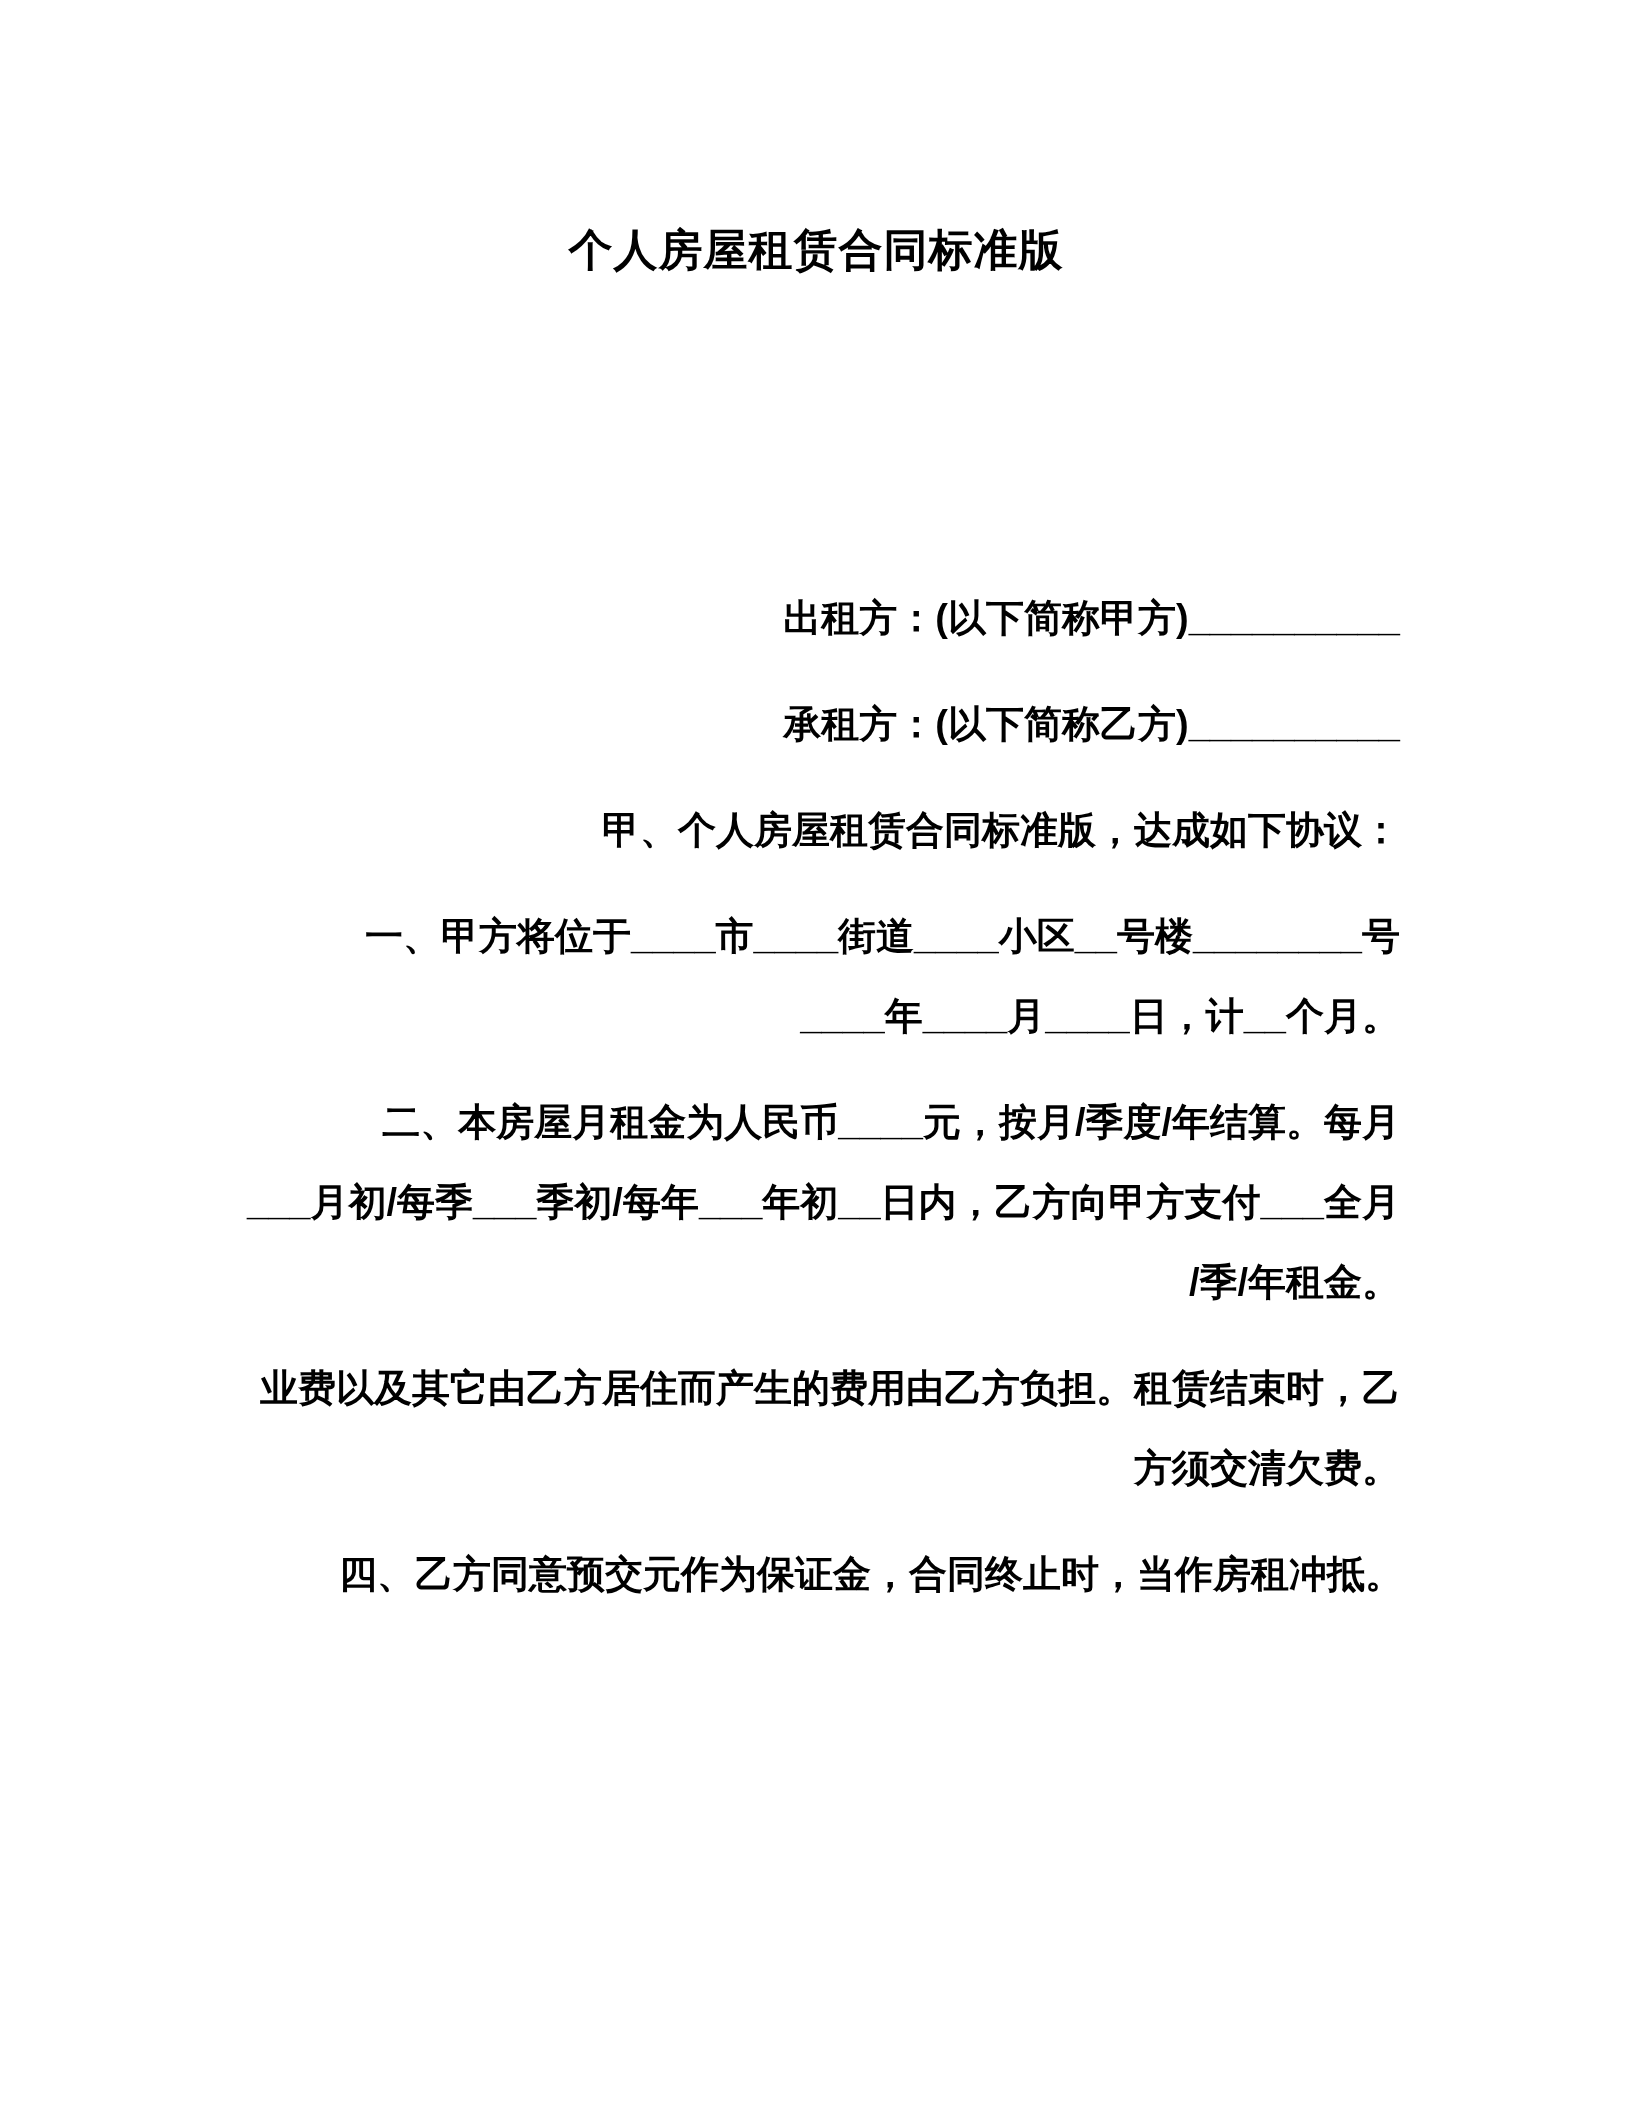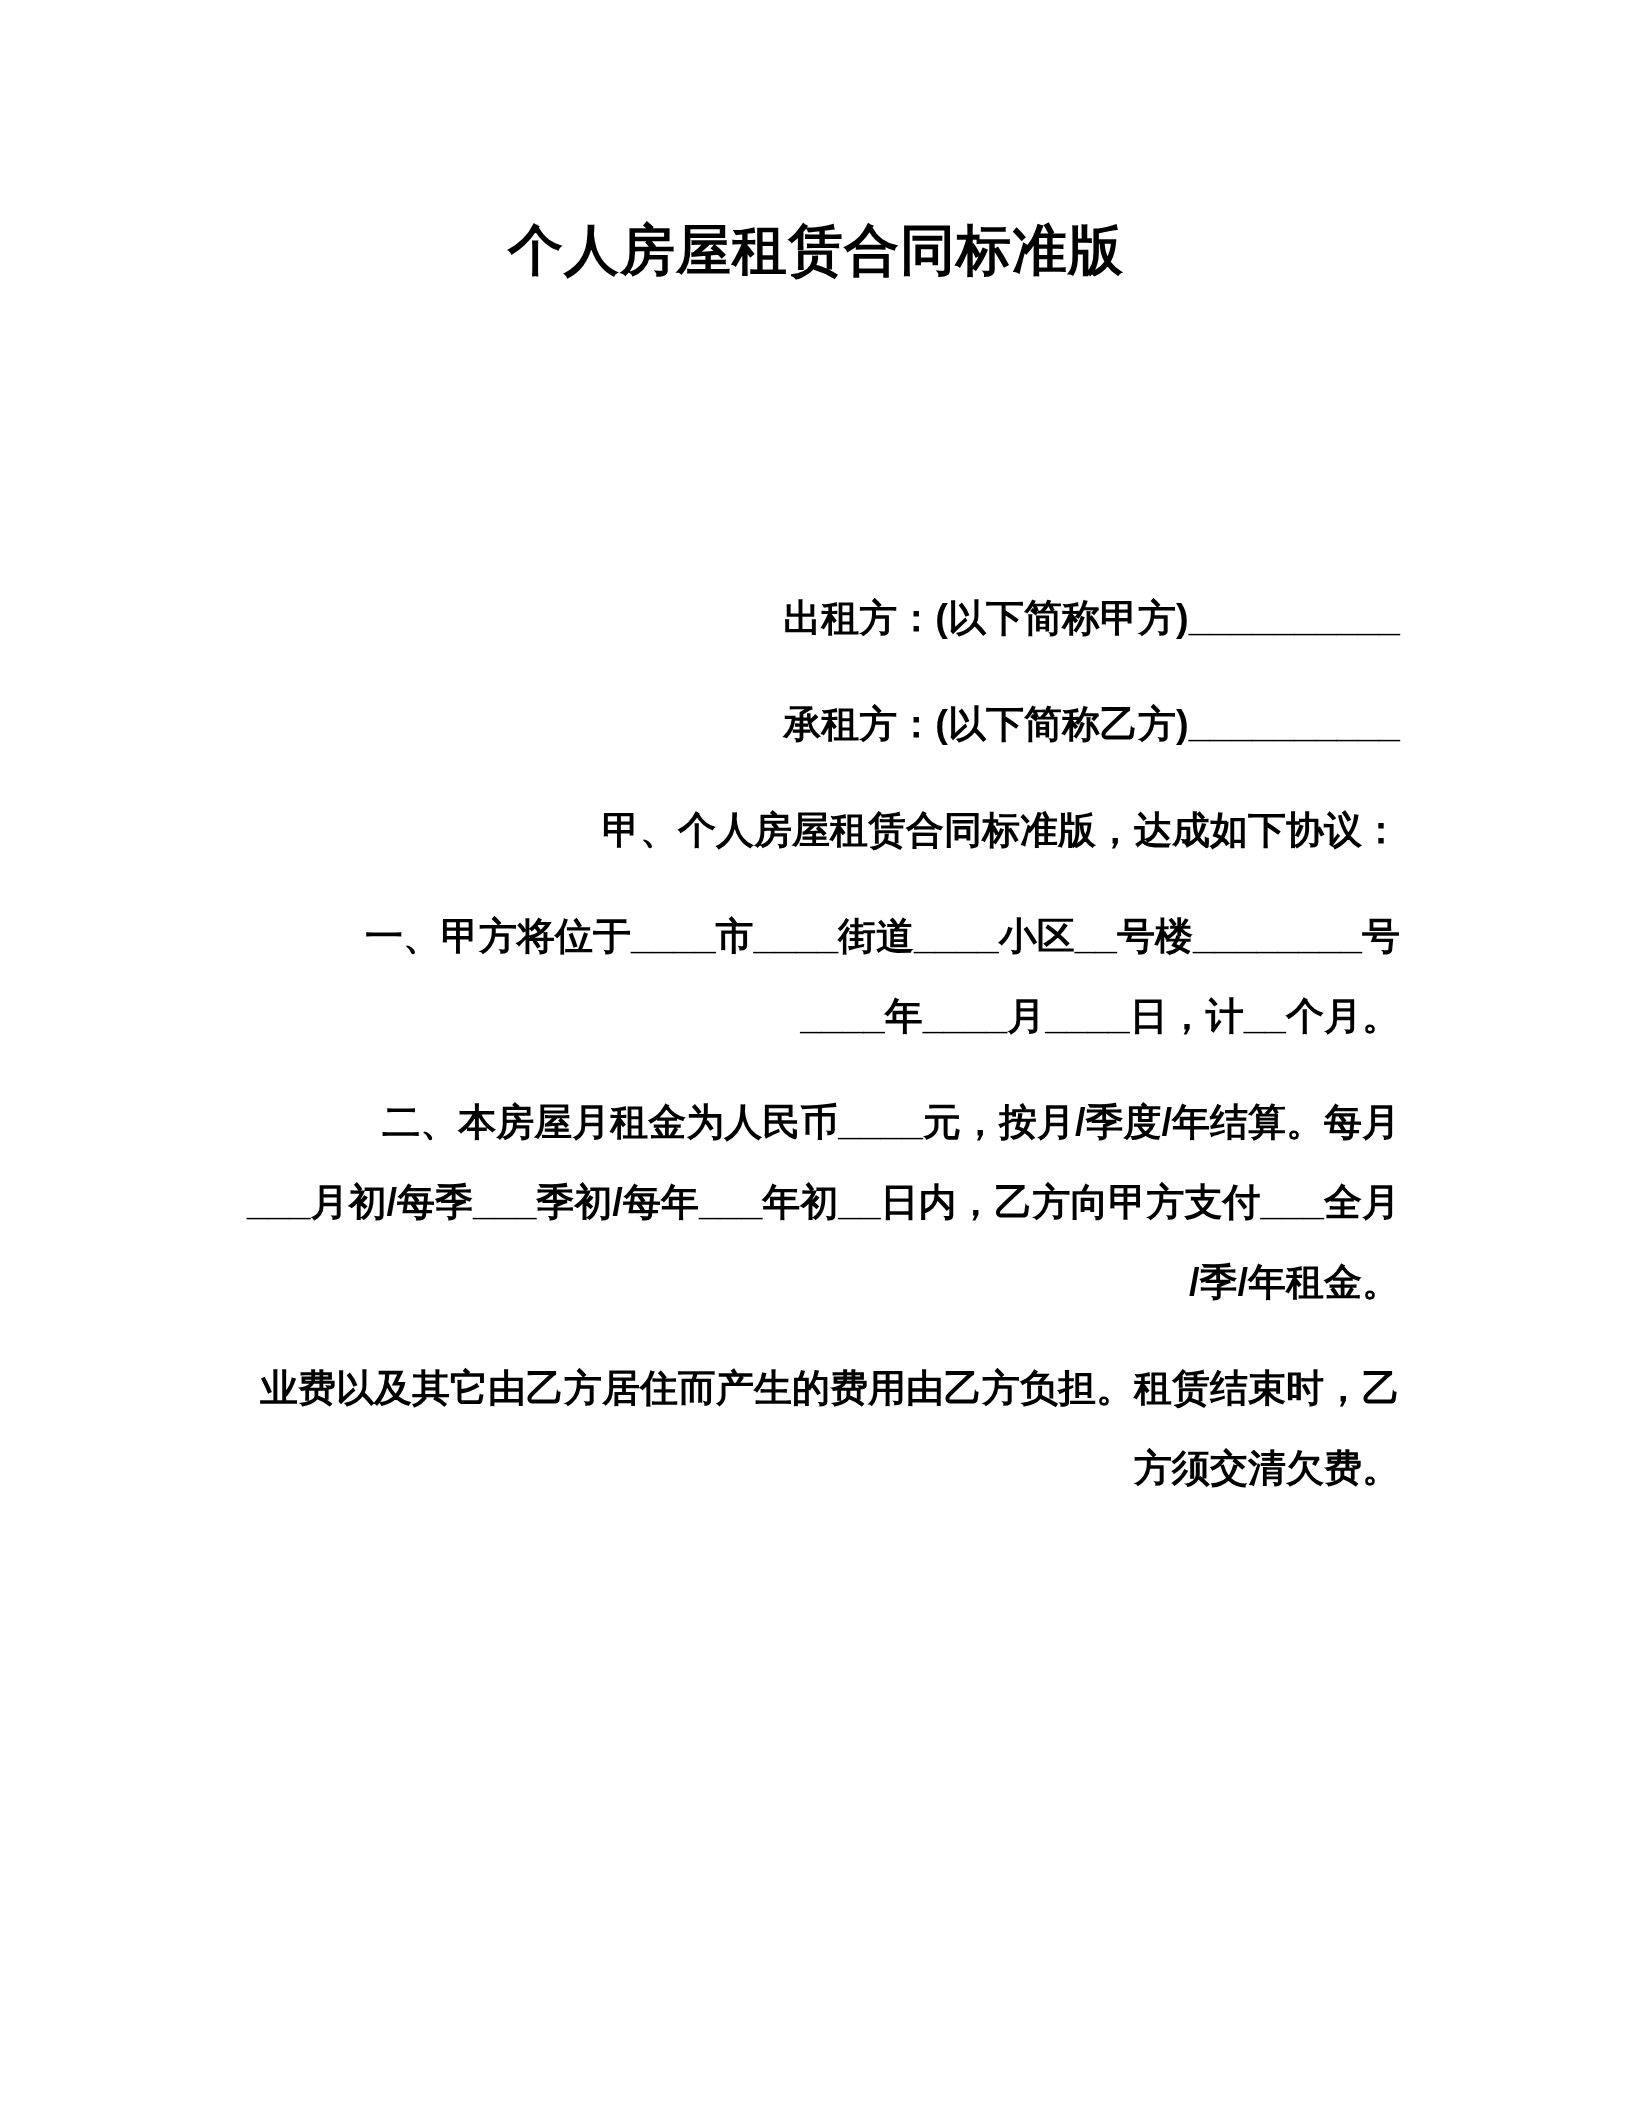--- a/index.html
+++ b/index.html
@@ -12,21 +12,21 @@
     width: 1632px;
     height: 2112px;
     background: #ffffff;
     color: #000000;
     font-weight: 700;
     overflow: hidden;
   }
   .doc-title {
     margin: 0;
     padding-top: 222px;
-    font-size: 55px;
+    font-size: 44px;
     line-height: 56px;
     text-align: center;
     letter-spacing: 1px;
     color: #000000;
   }
   .content {
     margin: 300px 232px 0 243px;
     font-size: 38px;
     color: #000000;
   }
@@ -73,15 +73,18 @@
       <span class="line indent">二、本房屋月租金为人民币____元，按月/季度/年结算。每月</span>
       <span class="line">___月初/每季___季初/每年___年初__日内，乙方向甲方支付___全月</span>
       <span class="line">/季/年租金。</span>
     </p>
 
     <p class="para">
       <span class="line">业费以及其它由乙方居住而产生的费用由乙方负担。租赁结束时，乙</span>
       <span class="line">方须交清欠费。</span>
     </p>
 
+    <p class="para">
+      <span class="line indent">四、乙方同意预交元作为保证金，合同终止时，当作房租冲抵。</span>
+    </p>
 
   </div>
 </div>
 
 </body></html>

